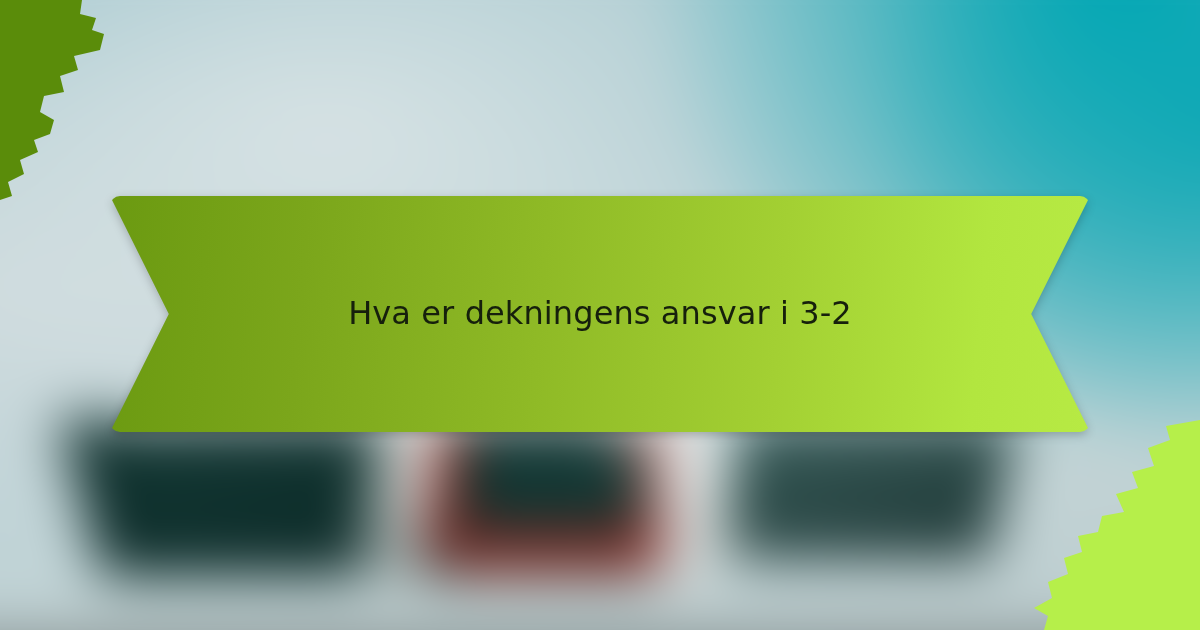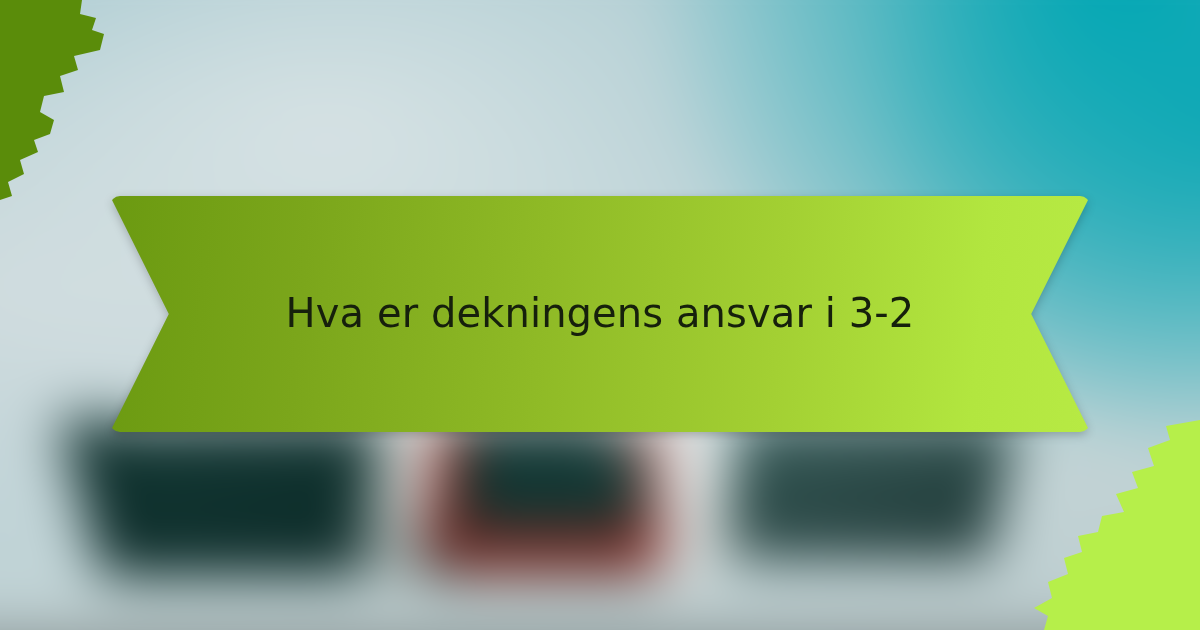--- a/index.html
+++ b/index.html
@@ -149,21 +149,21 @@
     flex-direction: column;
     align-items: center;
     justify-content: center;
     gap: 12px;
     padding: 0 110px;
     box-sizing: border-box;
     text-align: center;
   }
   .q-line {
     color: #16200c;
-    font-size: 40px;
+    font-size: 32px;
     line-height: 1.18;
     font-weight: 400;
     letter-spacing: .1px;
     white-space: nowrap;
   }
 </style>
 </head>
 <body>
 
 <div id="card" style="width: 1200px; height: 630px;">

